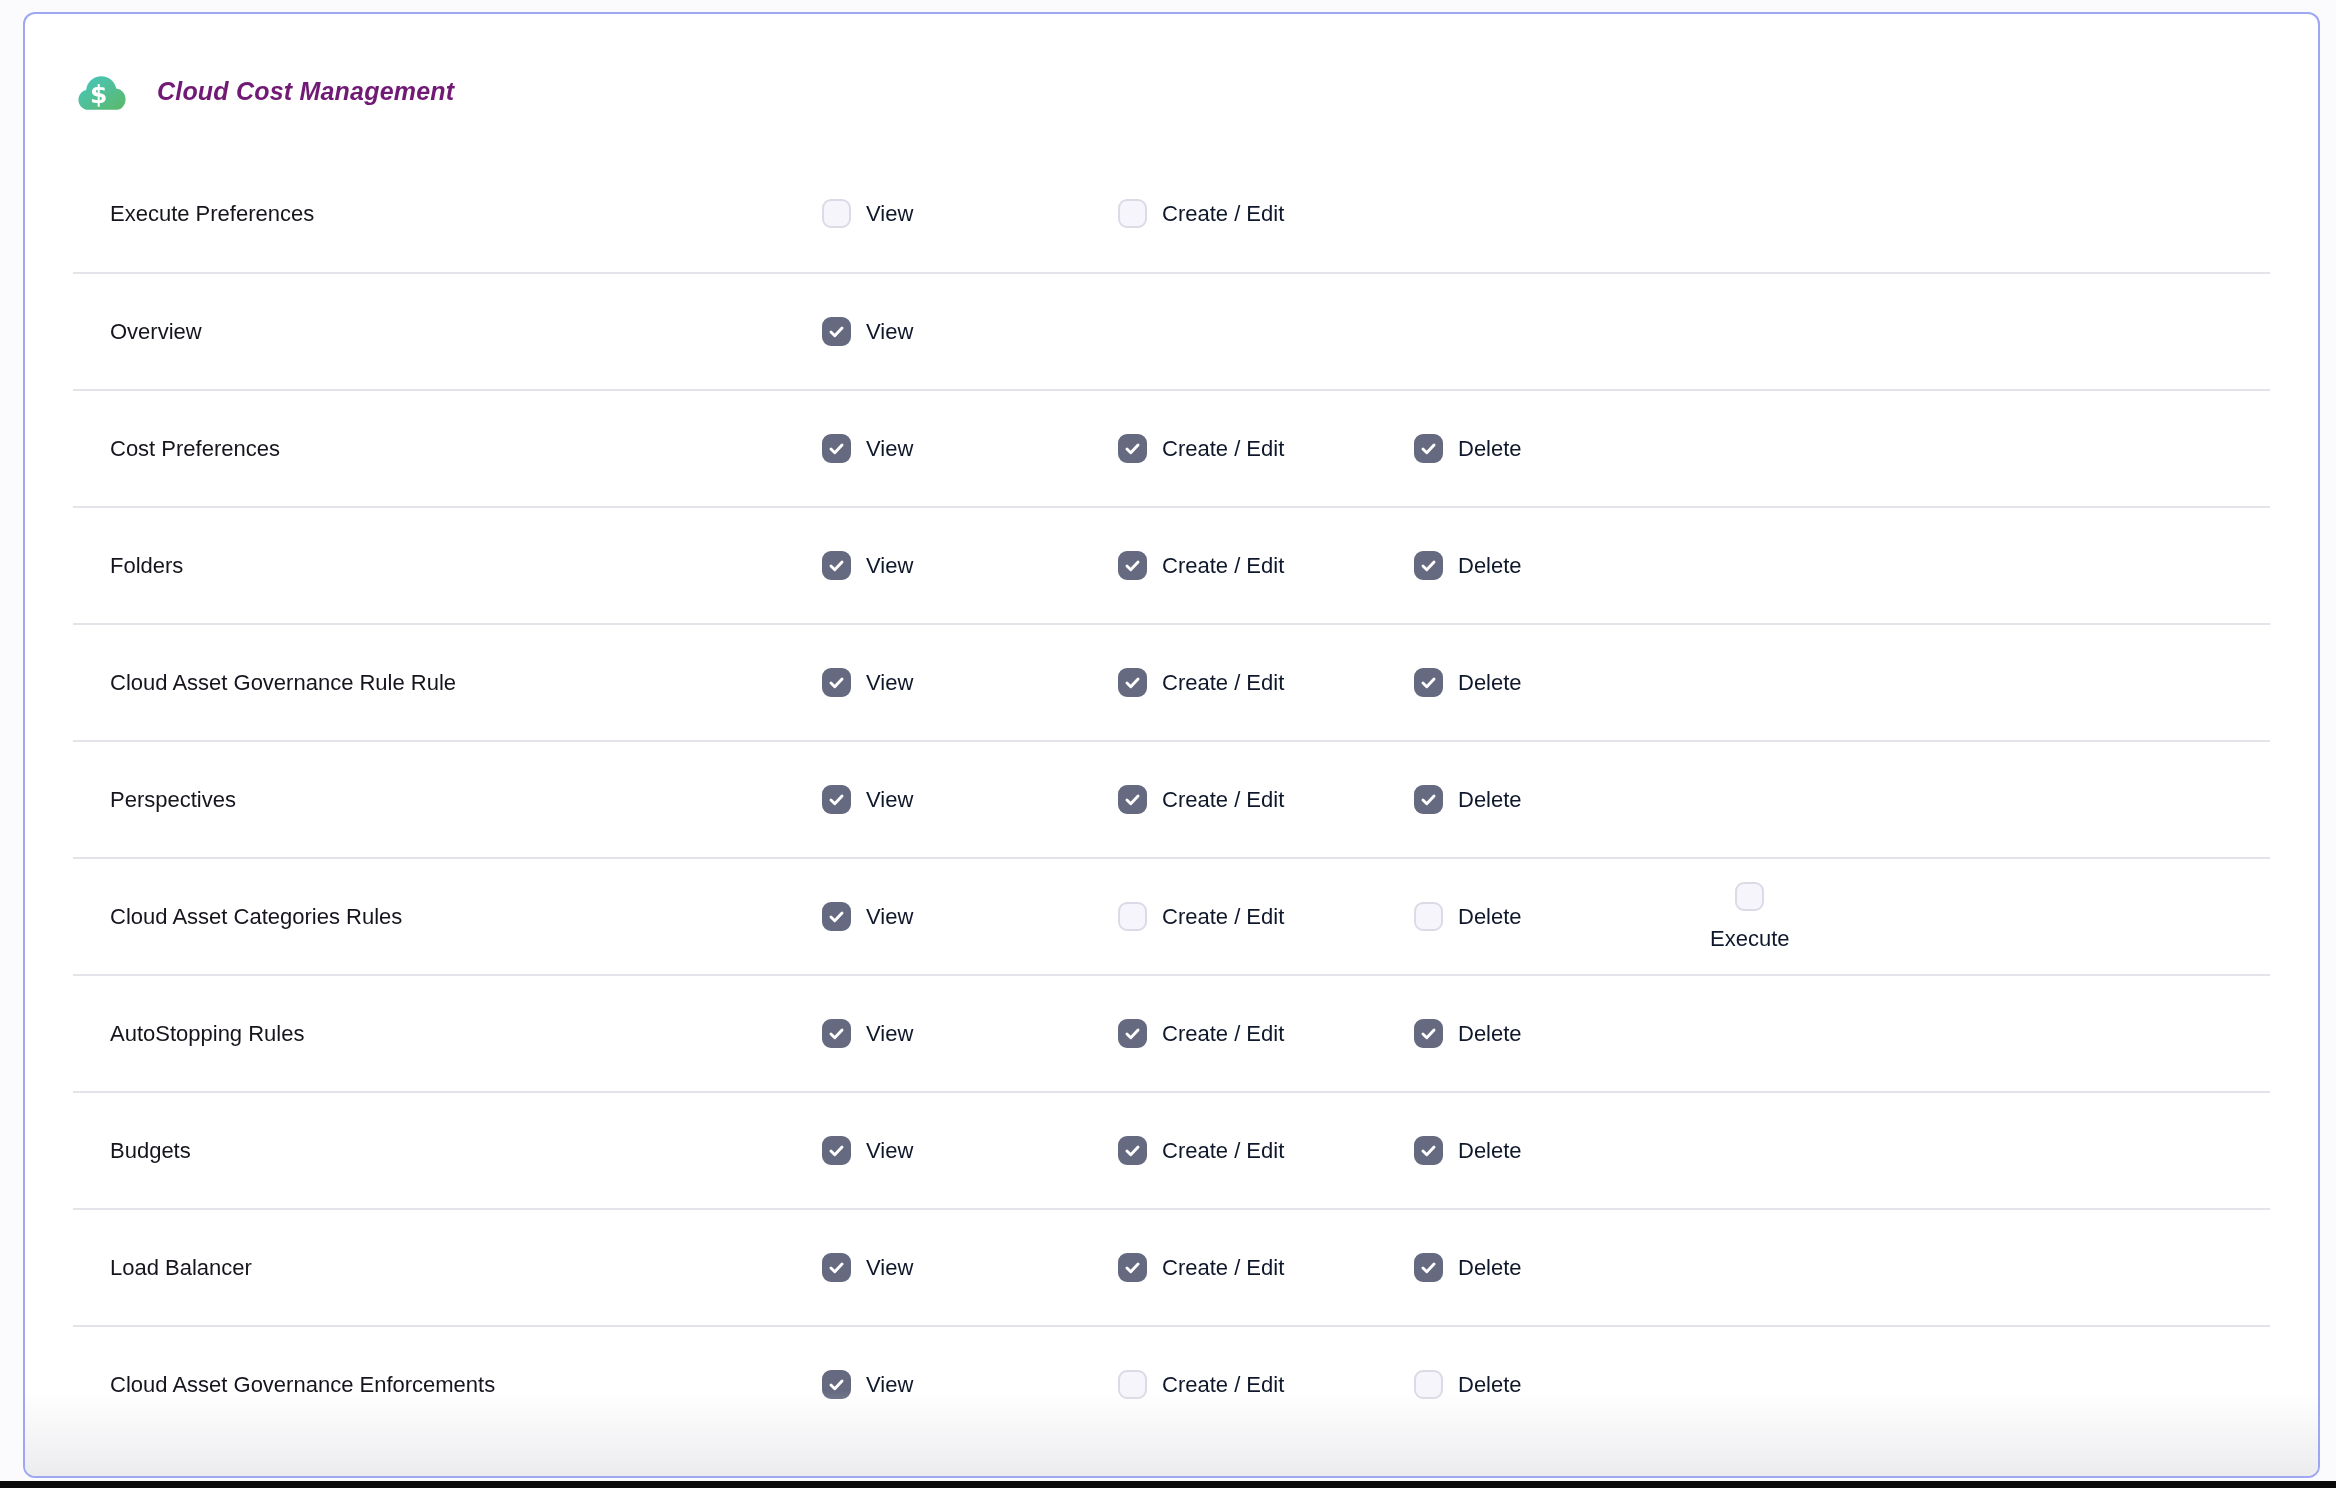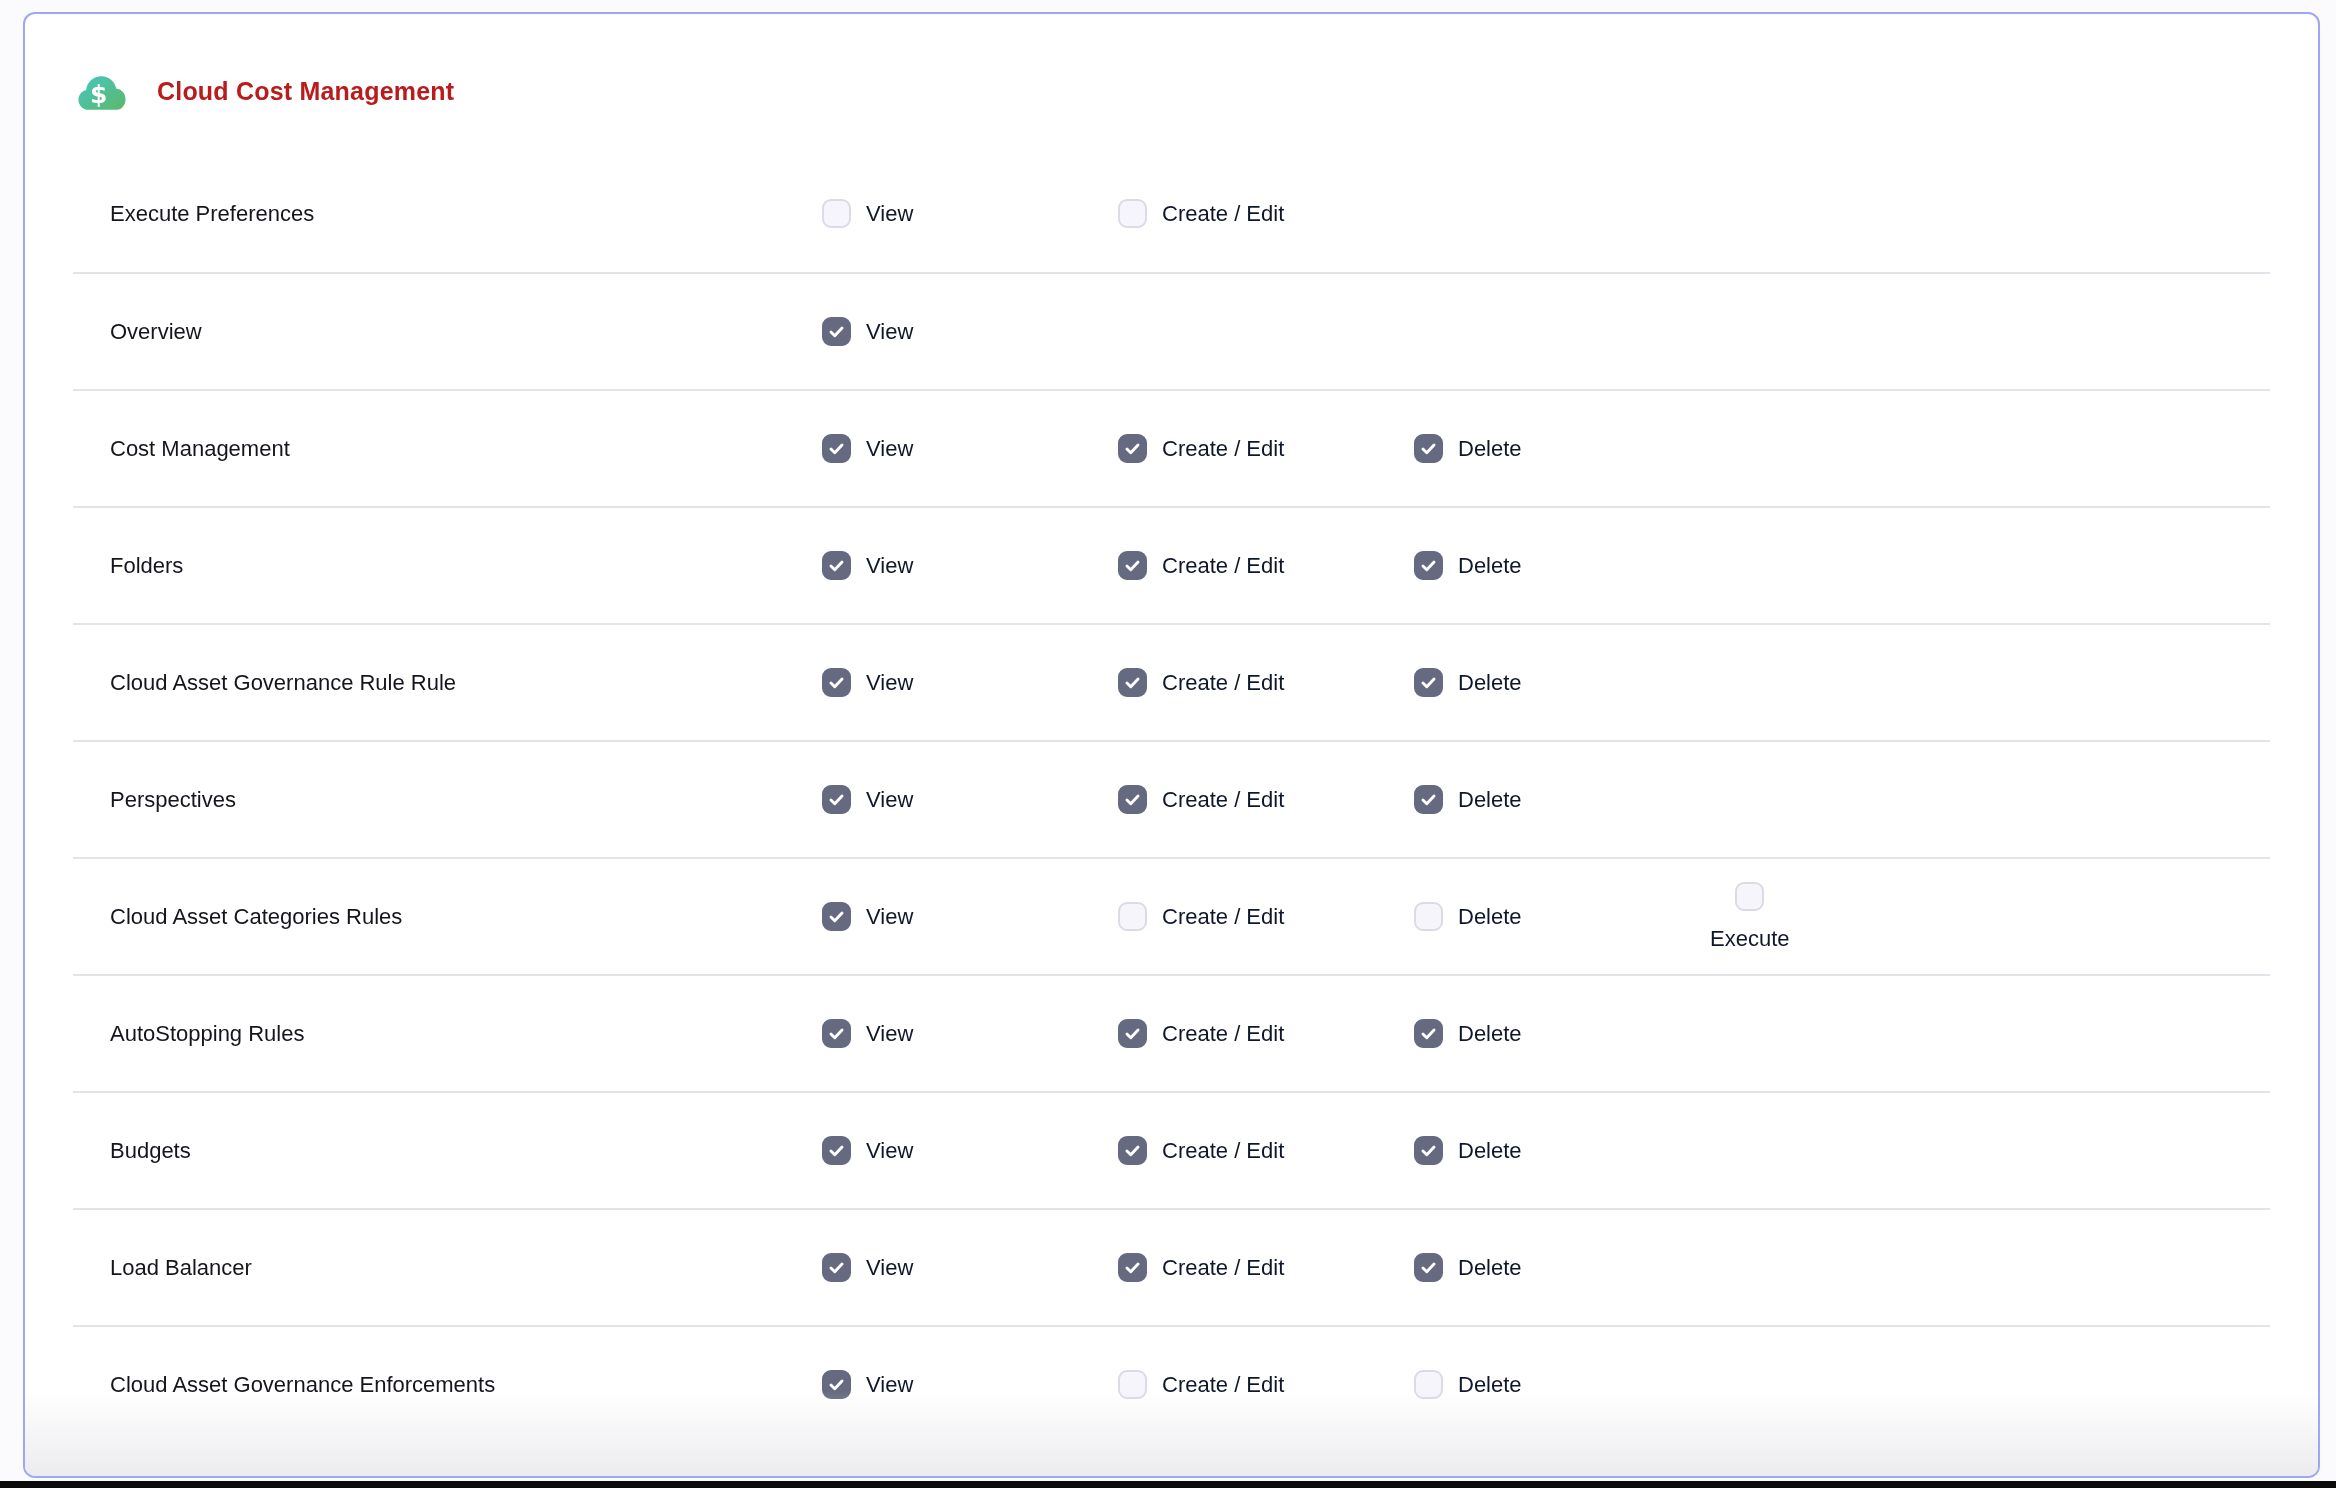--- a/index.html
+++ b/index.html
@@ -24,22 +24,23 @@
     display: flex;
     align-items: center;
     gap: 30px;
     padding-left: 52px;
     padding-top: 14px;
   }
   .ccm-icon { width: 50px; height: 40px; flex: 0 0 auto; }
   .title {
     font-size: 25px;
     font-weight: 700;
-    color: #b91c1c;
+    color: #701a75;
     letter-spacing: 0.2px;
+    font-style: italic;
   }
   .rows { margin: 0 48px; }
   .row {
     height: 117px;
     display: grid;
     grid-template-columns: 712px 296px 296px 296px 1fr;
     align-items: center;
     padding-left: 37px;
   }
   .row + .row { border-top: 2px solid #e3e3ea; }
@@ -125,21 +126,21 @@
   <label class="perm" style="grid-column: 2;">
           <span class="checkbox checked">
             <svg viewBox="0 0 24 24" fill="none">
               <path d="M5 12.6 L9.8 17.4 L19 7.6" stroke="#ffffff" stroke-width="3.6" stroke-linecap="round" stroke-linejoin="round"></path>
             </svg>
           </span>
           <span class="perm-label">View</span>
         </label>
       </div>
       <div class="row">
-    <div class="row-label">Cost Management</div>
+    <div class="row-label">Cost Preferences</div>
   <label class="perm" style="grid-column: 2;">
           <span class="checkbox checked">
             <svg viewBox="0 0 24 24" fill="none">
               <path d="M5 12.6 L9.8 17.4 L19 7.6" stroke="#ffffff" stroke-width="3.6" stroke-linecap="round" stroke-linejoin="round"></path>
             </svg>
           </span>
           <span class="perm-label">View</span>
         </label>
         <label class="perm" style="grid-column: 3;">
           <span class="checkbox checked">

